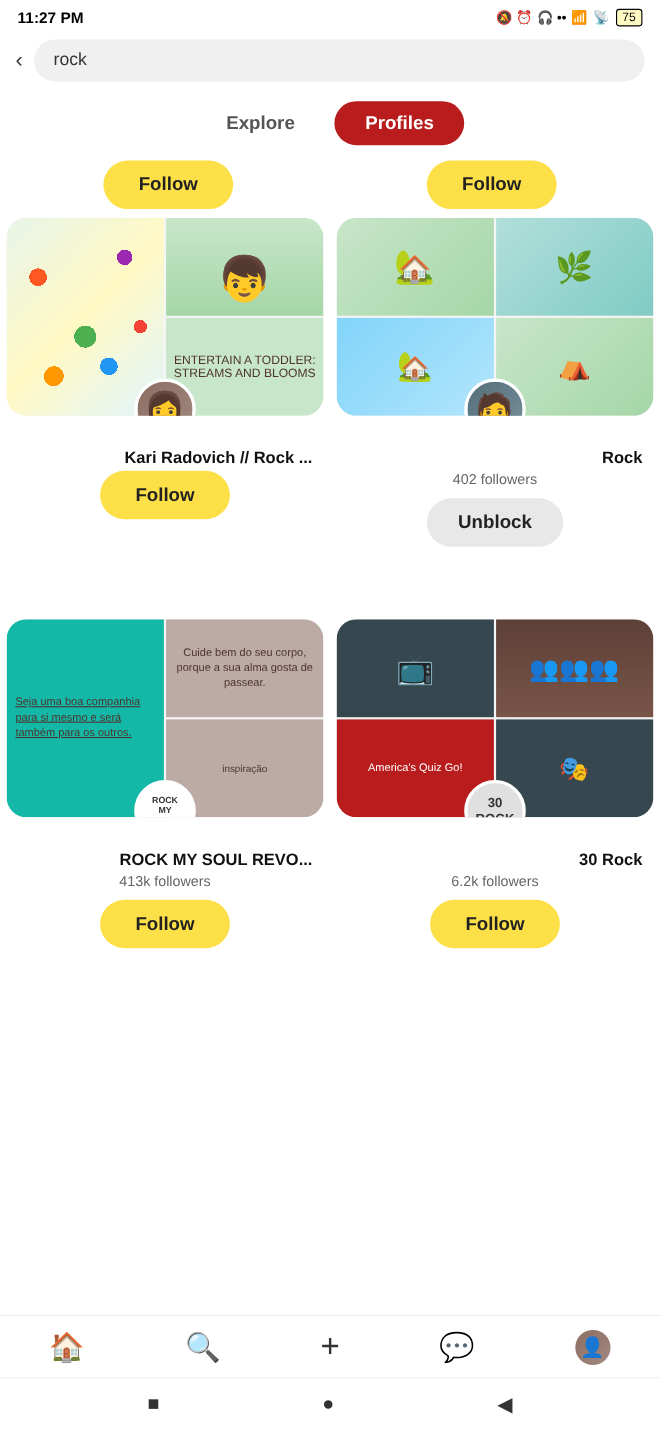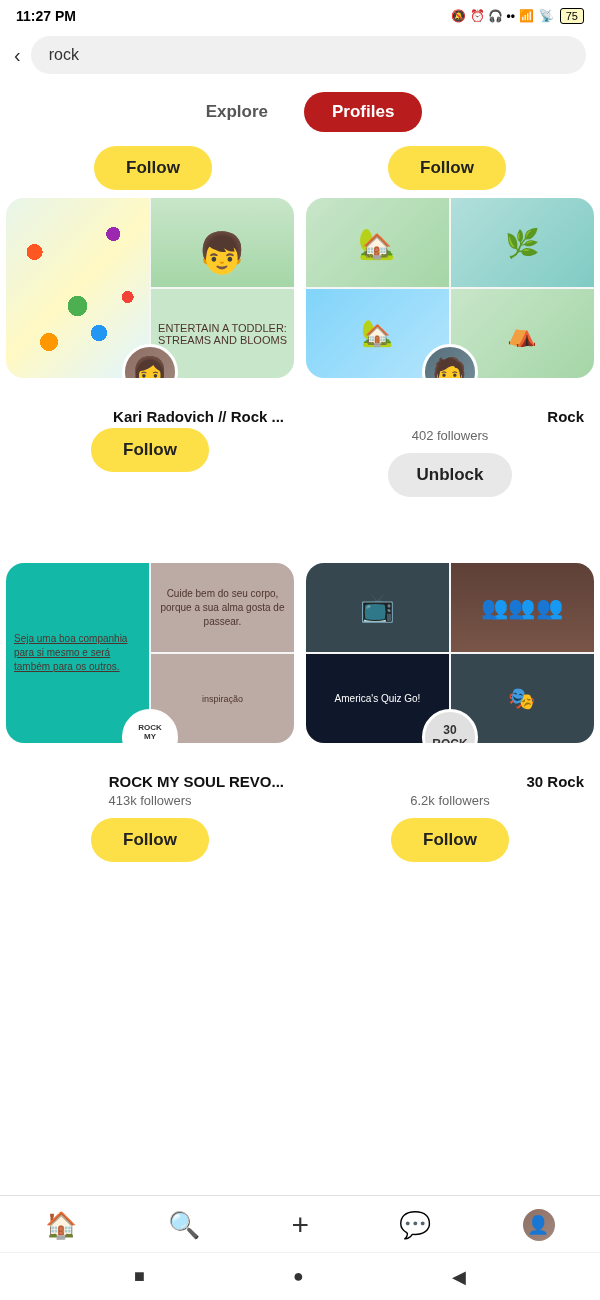--- a/index.html
+++ b/index.html
@@ -479,21 +479,21 @@
       </div>
     </div>
   </div>
 
   <div class="profile-col-item">
     <div class="card-wrapper" style="width:100%">
       <div class="profile-card">
         <div class="card-images">
           <div class="img-cell img-tv-left">📺</div>
           <div class="img-cell img-audience">👥👥👥</div>
-          <div class="img-cell" style="background:#0f172a;display:flex;align-items:center;justify-content:center;color:#fff;font-size:10px;padding:4px;text-align:center;">America's Quiz Go!</div>
+          <div class="img-cell" style="background:#b91c1c;display:flex;align-items:center;justify-content:center;color:#fff;font-size:10px;padding:4px;text-align:center;">America's Quiz Go!</div>
           <div class="img-cell" style="background:#37474f;display:flex;align-items:center;justify-content:center;font-size:22px;">🎭</div>
         </div>
         <div class="avatar-wrap">
           <div class="avatar avatar-30rock">
             <span style="font-size:12px;font-weight:900;line-height:1.2;color:#333;">30<br>ROCK</span>
           </div>
         </div>
       </div>
       <div class="card-info">
         <div class="card-name">30 Rock</div>

